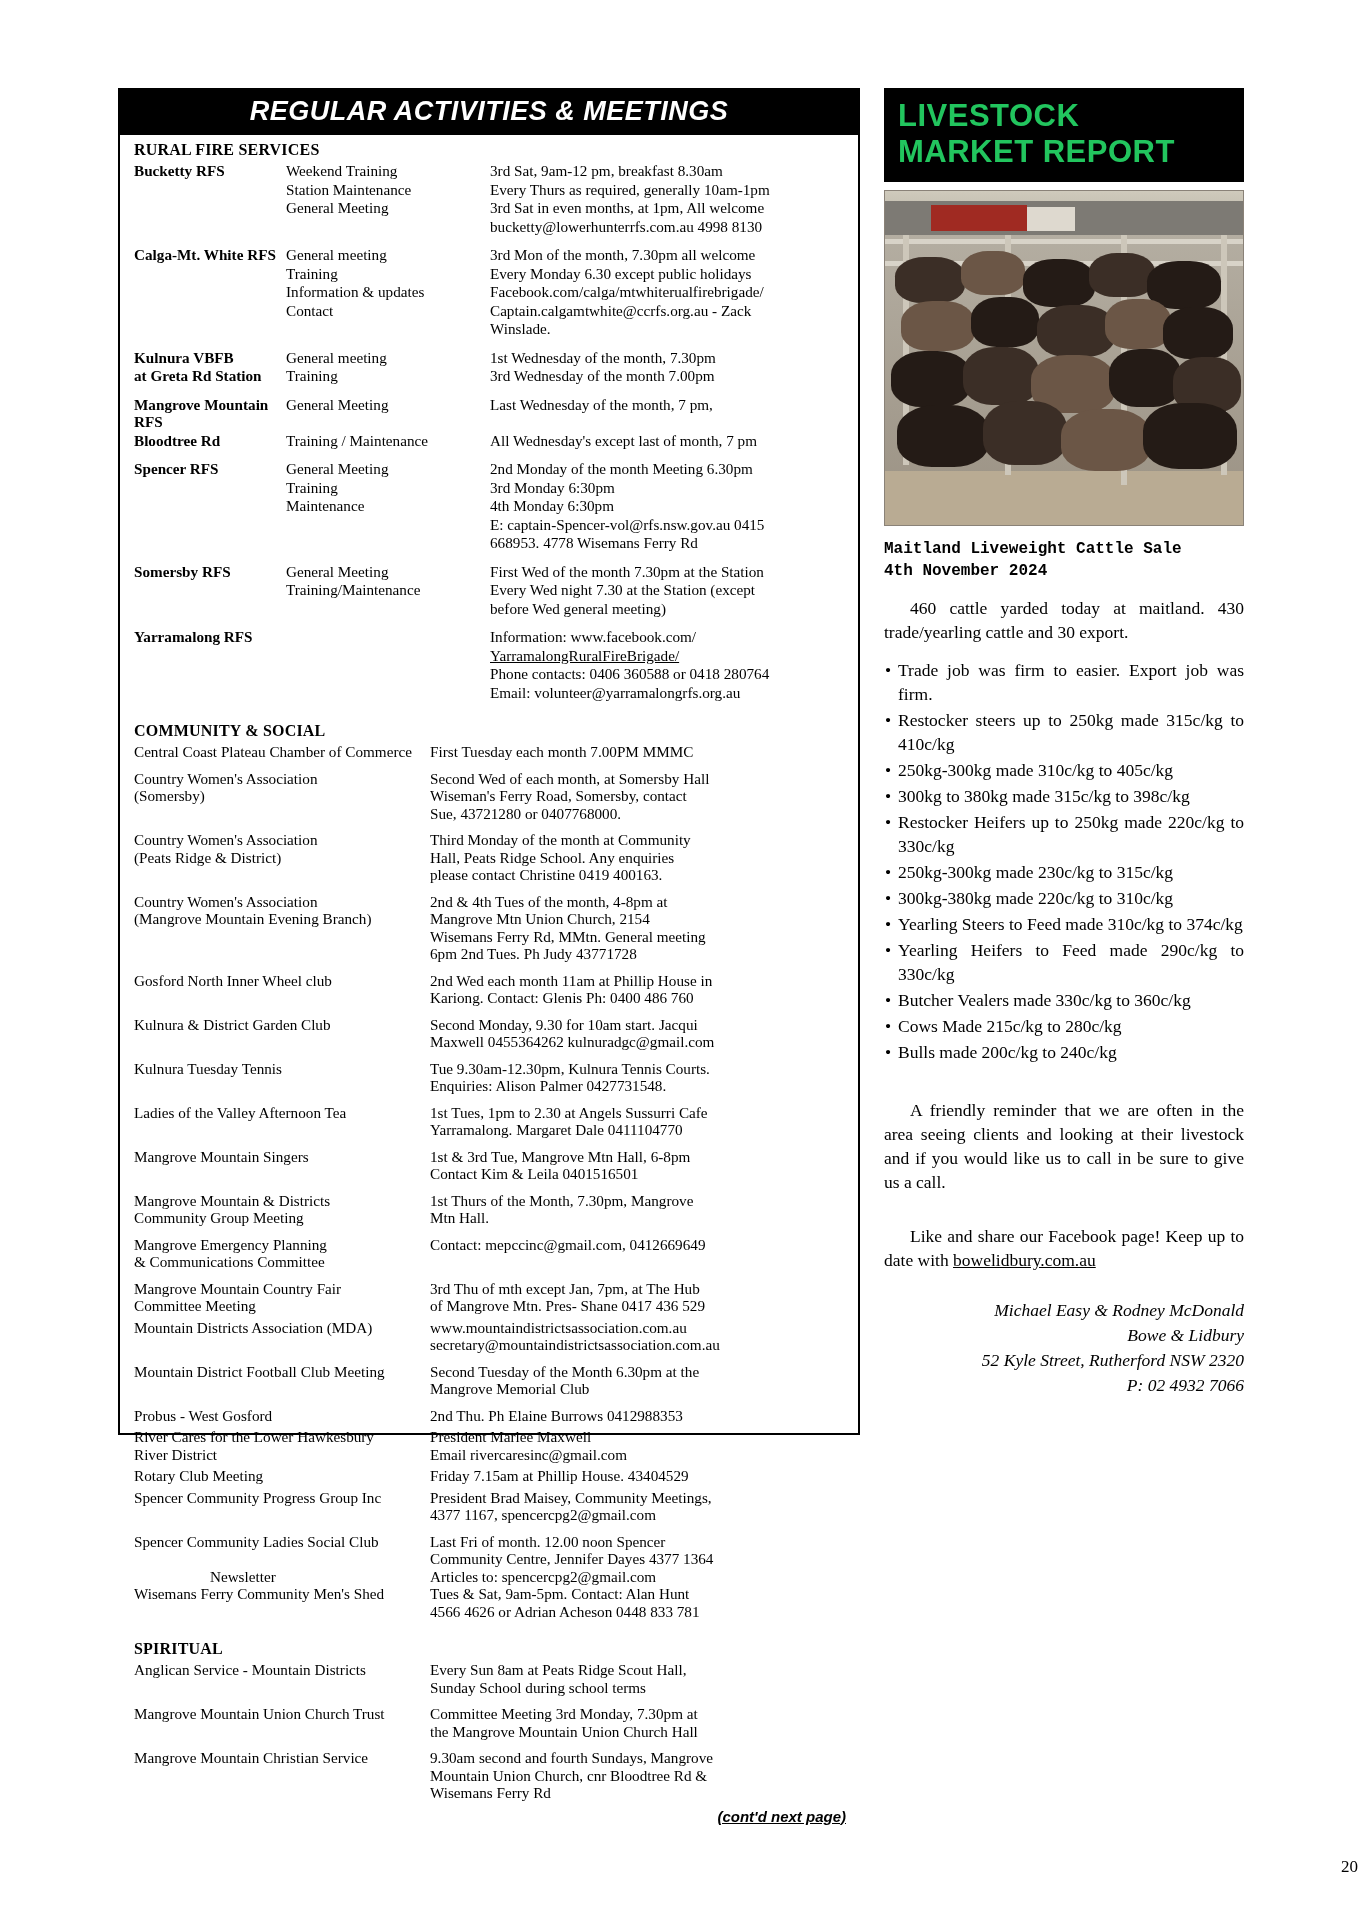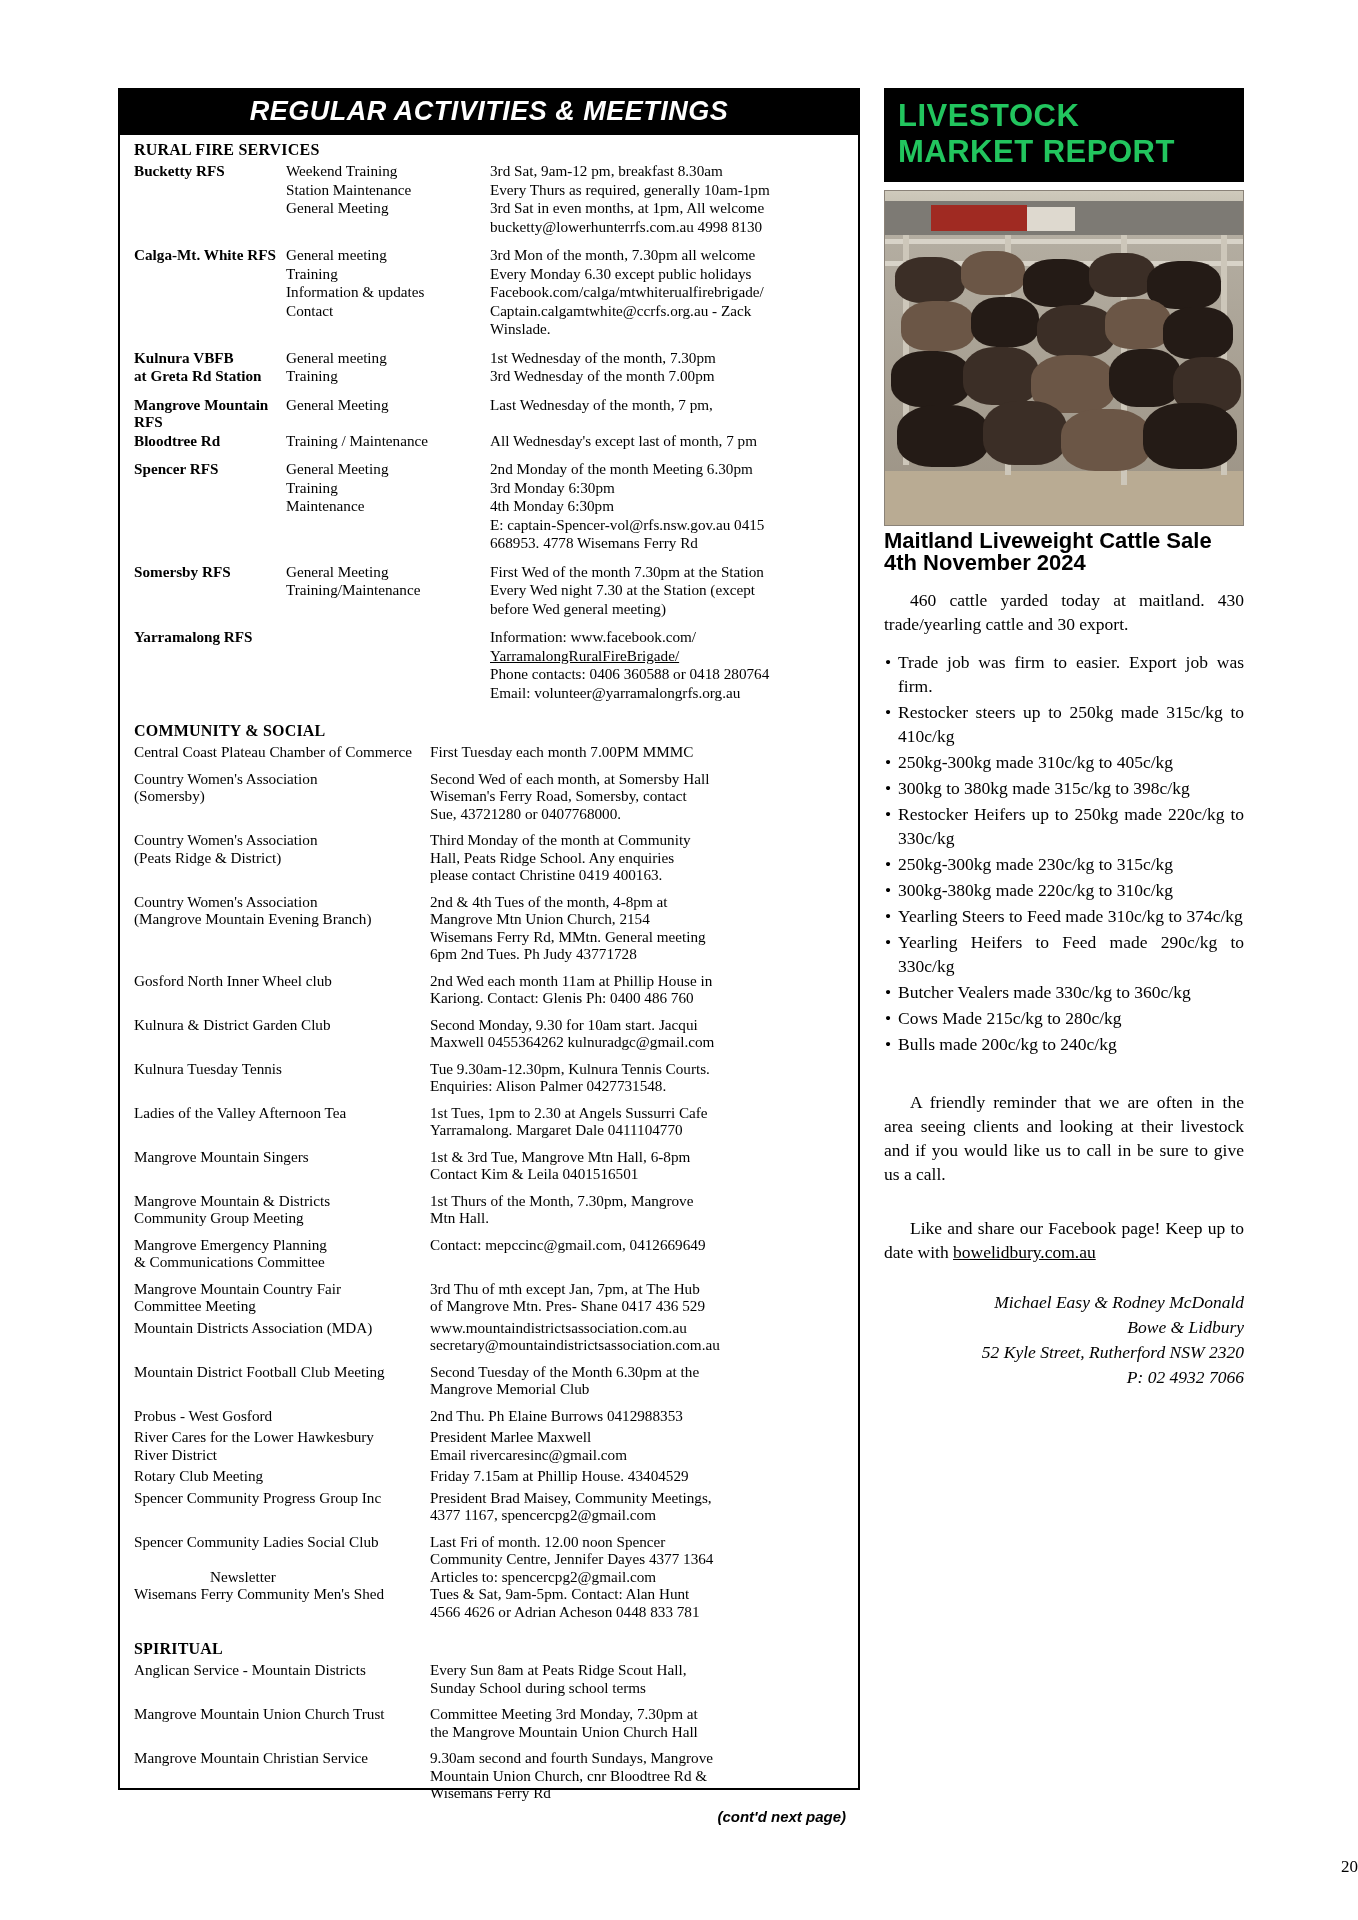--- a/index.html
+++ b/index.html
@@ -21,21 +21,21 @@
     width: 1358px;
     height: 1920px;
   }
 
   
   .left-col {
     position: absolute;
     left: 118px;
     top: 88px;
     width: 742px;
-    height: 1702px;
+    height: 1347px;
     border: 2px solid #000;
     box-sizing: border-box;
     background: #fff;
   }
   .banner {
     background: #000;
     color: #fff;
     text-align: center;
     font-family: "Liberation Sans", sans-serif;
     font-style: italic;
@@ -82,20 +82,21 @@
   .crow.sp { margin-top: 9px; }
   .crow.sp2 { margin-top: 4px; }
   .sub { display: block; }
   .cont {
     text-align: right;
     font-family: "Liberation Sans", sans-serif;
     font-weight: bold;
     font-style: italic;
     font-size: 15px;
     padding: 6px 12px 8px 0;
+    text-decoration: underline;
   }
   .u { text-decoration: underline; }
 
   
   .right-col {
     position: absolute;
     left: 884px;
     top: 88px;
     width: 360px;
   }
@@ -152,25 +153,25 @@
   }
   .cow {
     position: absolute;
     background: #3b2e26;
     border-radius: 42% 42% 38% 38%;
   }
   .cow.light { background: #6b5646; }
   .cow.dark { background: #241b16; }
 
   .mr-title {
-    font-family: Liberation Sans, sans-serif;
+    font-family: Liberation Mono, monospace;
     font-weight: bold;
-    font-size: 22px;
+    font-size: 16px;
     line-height: 22px;
-    margin-top: 4px;
+    margin-top: 12px;
   }
   .mr-para {
     font-size: 17.5px;
     line-height: 24px;
     text-align: justify;
     margin-top: 14px;
     text-indent: 26px;
   }
   .mr-list {
     list-style: none;

